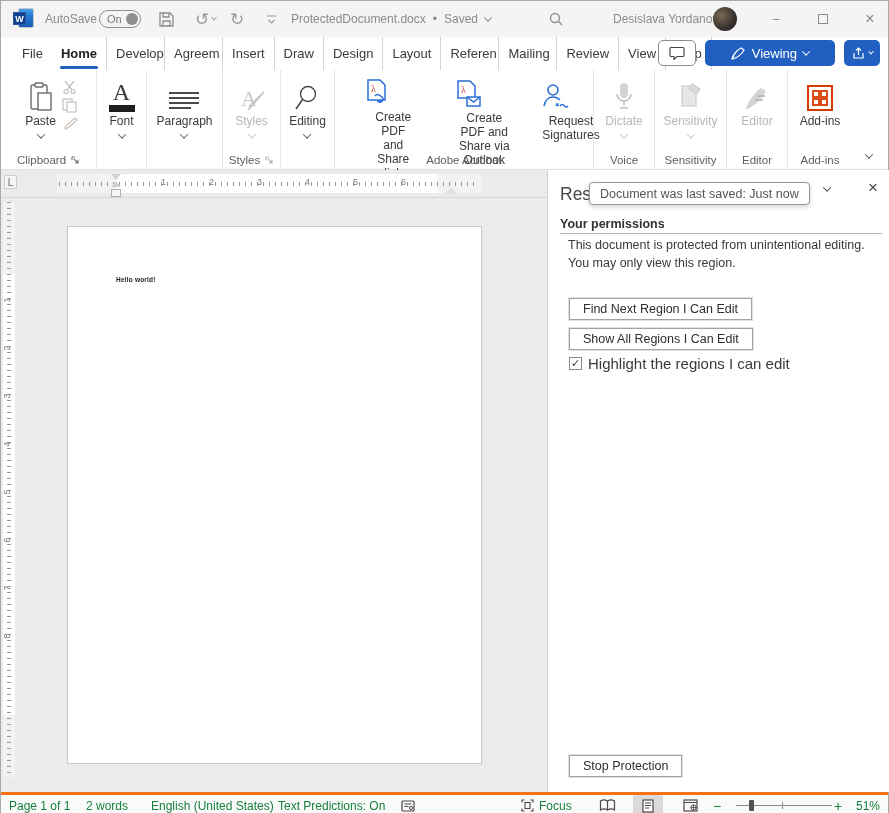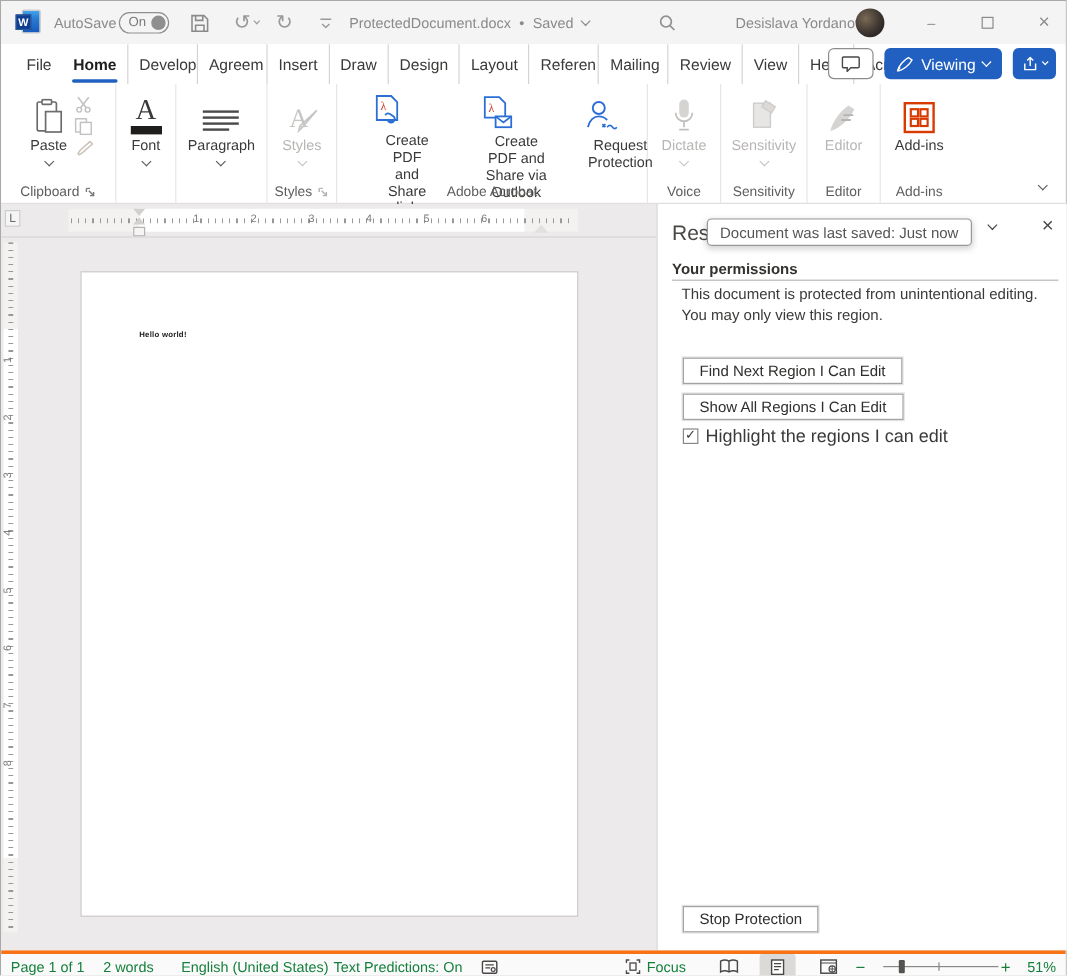--- a/index.html
+++ b/index.html
@@ -30,21 +30,21 @@
 
   
   .tabrow { position:absolute; left:0; top:36px; width:100%; height:33px; background:#fff; display:flex; }
   .tab { position:relative; height:33px; display:flex; align-items:center; justify-content:center; font-size:13px; color:#3b3a39; padding:0 9px; white-space:nowrap; overflow:hidden; }
   .tab.sep { border-left:1px solid #d6d4d2; }
   .tab.active { color:#1f1e1d; font-weight:bold; }
   .tab.active::after { content:""; position:absolute; left:8px; right:8px; bottom:1px; height:3px; background:#2160c0; border-radius:2px; }
   .tab.clip { max-width:58px; justify-content:flex-start; }
   .tabrow-right { position:absolute; right:8px; top:3px; display:flex; align-items:center; gap:9px; }
   .comment-btn { width:38px; height:26px; border:1px solid #8f8d8b; border-radius:5px; background:#fff; display:flex; align-items:center; justify-content:center; }
-  .mode-btn { height:26px; border-radius:5px; background:#2160c0; color:#fff; display:flex; align-items:center; gap:6px; padding:0 10px; font-size:13px; }
+  .mode-btn { height:26px; border-radius:5px; background:#2160c0; color:#fff; display:flex; align-items:center; gap:6px; padding:0 26px; font-size:13px; }
   .share-btn { width:36px; height:26px; border-radius:5px; background:#2160c0; color:#fff; display:flex; align-items:center; justify-content:center; gap:4px; }
 
   
   .ribbon { position:absolute; left:0; top:69px; width:100%; height:100px; background:#fff; border-bottom:1px solid #e1dfdd; display:flex; }
   .rgroup { position:relative; height:100%; border-right:1px solid #e8e6e4; display:flex; justify-content:center; padding-top:6px; }
   .rgroup .glabel { position:absolute; bottom:3px; left:0; width:100%; text-align:center; font-size:11.5px; color:#605e5c; display:flex; justify-content:center; align-items:center; gap:5px; }
   .bigbtn { display:flex; flex-direction:column; align-items:center; gap:2px; padding:2px 6px; color:#3b3a39; font-size:12px; }
   .bigbtn .bicon { height:34px; display:flex; align-items:flex-end; justify-content:center; }
   .bigbtn .blabel { line-height:14px; text-align:center; white-space:nowrap; }
   .bigbtn .bchev { margin-top:3px; color:#605e5c; }
@@ -292,20 +292,32 @@
       </div>
       <div class="glabel">
         <span>Styles</span>
         <svg class="launcher-svg" width="9" height="9" viewBox="0 0 9 9">
             <path d="M1 1h3M1 1v3" stroke="#b5b3b1" stroke-width="1.2" fill="none"></path>
             <path d="M3 3l4 4M7 4v3H4" stroke="#b5b3b1" stroke-width="1.2" fill="none"></path>
           </svg>
       </div>
     </div>
 
+    <div class="rgroup" style="width:54px;">
+      <div class="bigbtn">
+        <span class="bicon">
+          <svg width="26" height="28" viewBox="0 0 26 28">
+              <circle cx="14" cy="10" r="7.5" fill="none" stroke="#4a4846" stroke-width="1.4"></circle>
+              <path d="M8.5 15.5L2 25" stroke="#4a4846" stroke-width="1.6" fill="none"></path>
+            </svg>
+        </span>
+        <span class="blabel">Editing</span>
+        <span class="chev bchev"></span>
+      </div>
+    </div>
 
     <div class="rgroup" style="width:259px;">
       <div class="bigbtn wrap" style="width:90px;">
         <span class="bicon">
           <svg width="28" height="30" viewBox="0 0 28 30">
               <path d="M5 2h12l5 5v15H5z" fill="none" stroke="#2b6fd6" stroke-width="1.5"></path>
               <text x="8" y="14" font-size="10" fill="#c9382e" font-family="Liberation Serif,serif">λ</text>
               <path d="M12 18a3 3 0 0 1 4-1l3 2a3 3 0 0 1-3 5l-1-.6M18 22a3 3 0 0 1-4 1" fill="none" stroke="#2b6fd6" stroke-width="1.5"></path>
             </svg>
         </span>
@@ -324,21 +336,21 @@
       </div>
       <div class="bigbtn wrap" style="width:76px;">
         <span class="bicon">
           <svg width="28" height="30" viewBox="0 0 28 30">
               <circle cx="12" cy="8" r="5" fill="none" stroke="#2b6fd6" stroke-width="1.6"></circle>
               <path d="M3 24c1-6 5-9 9-9 3 0 5 1 7 3" fill="none" stroke="#2b6fd6" stroke-width="1.6"></path>
               <path d="M15 24l2.5-2.5M15 21.5L17.5 24" stroke="#2b6fd6" stroke-width="1.4"></path>
               <path d="M19 24c1.5-2 3-2 4.5 0 1 1.5 2.5 1.5 3.5 0" fill="none" stroke="#2b6fd6" stroke-width="1.4"></path>
             </svg>
         </span>
-        <span class="blabel">Request Protection</span>
+        <span class="blabel">Request Signatures</span>
       </div>
       <div class="glabel">
           <span>Adobe Acrobat</span>
         </div>
     </div>
 
     <div class="rgroup" style="width:61px;">
       <div class="bigbtn disabled">
         <span class="bicon">
           <svg width="18" height="30" viewBox="0 0 18 30">

